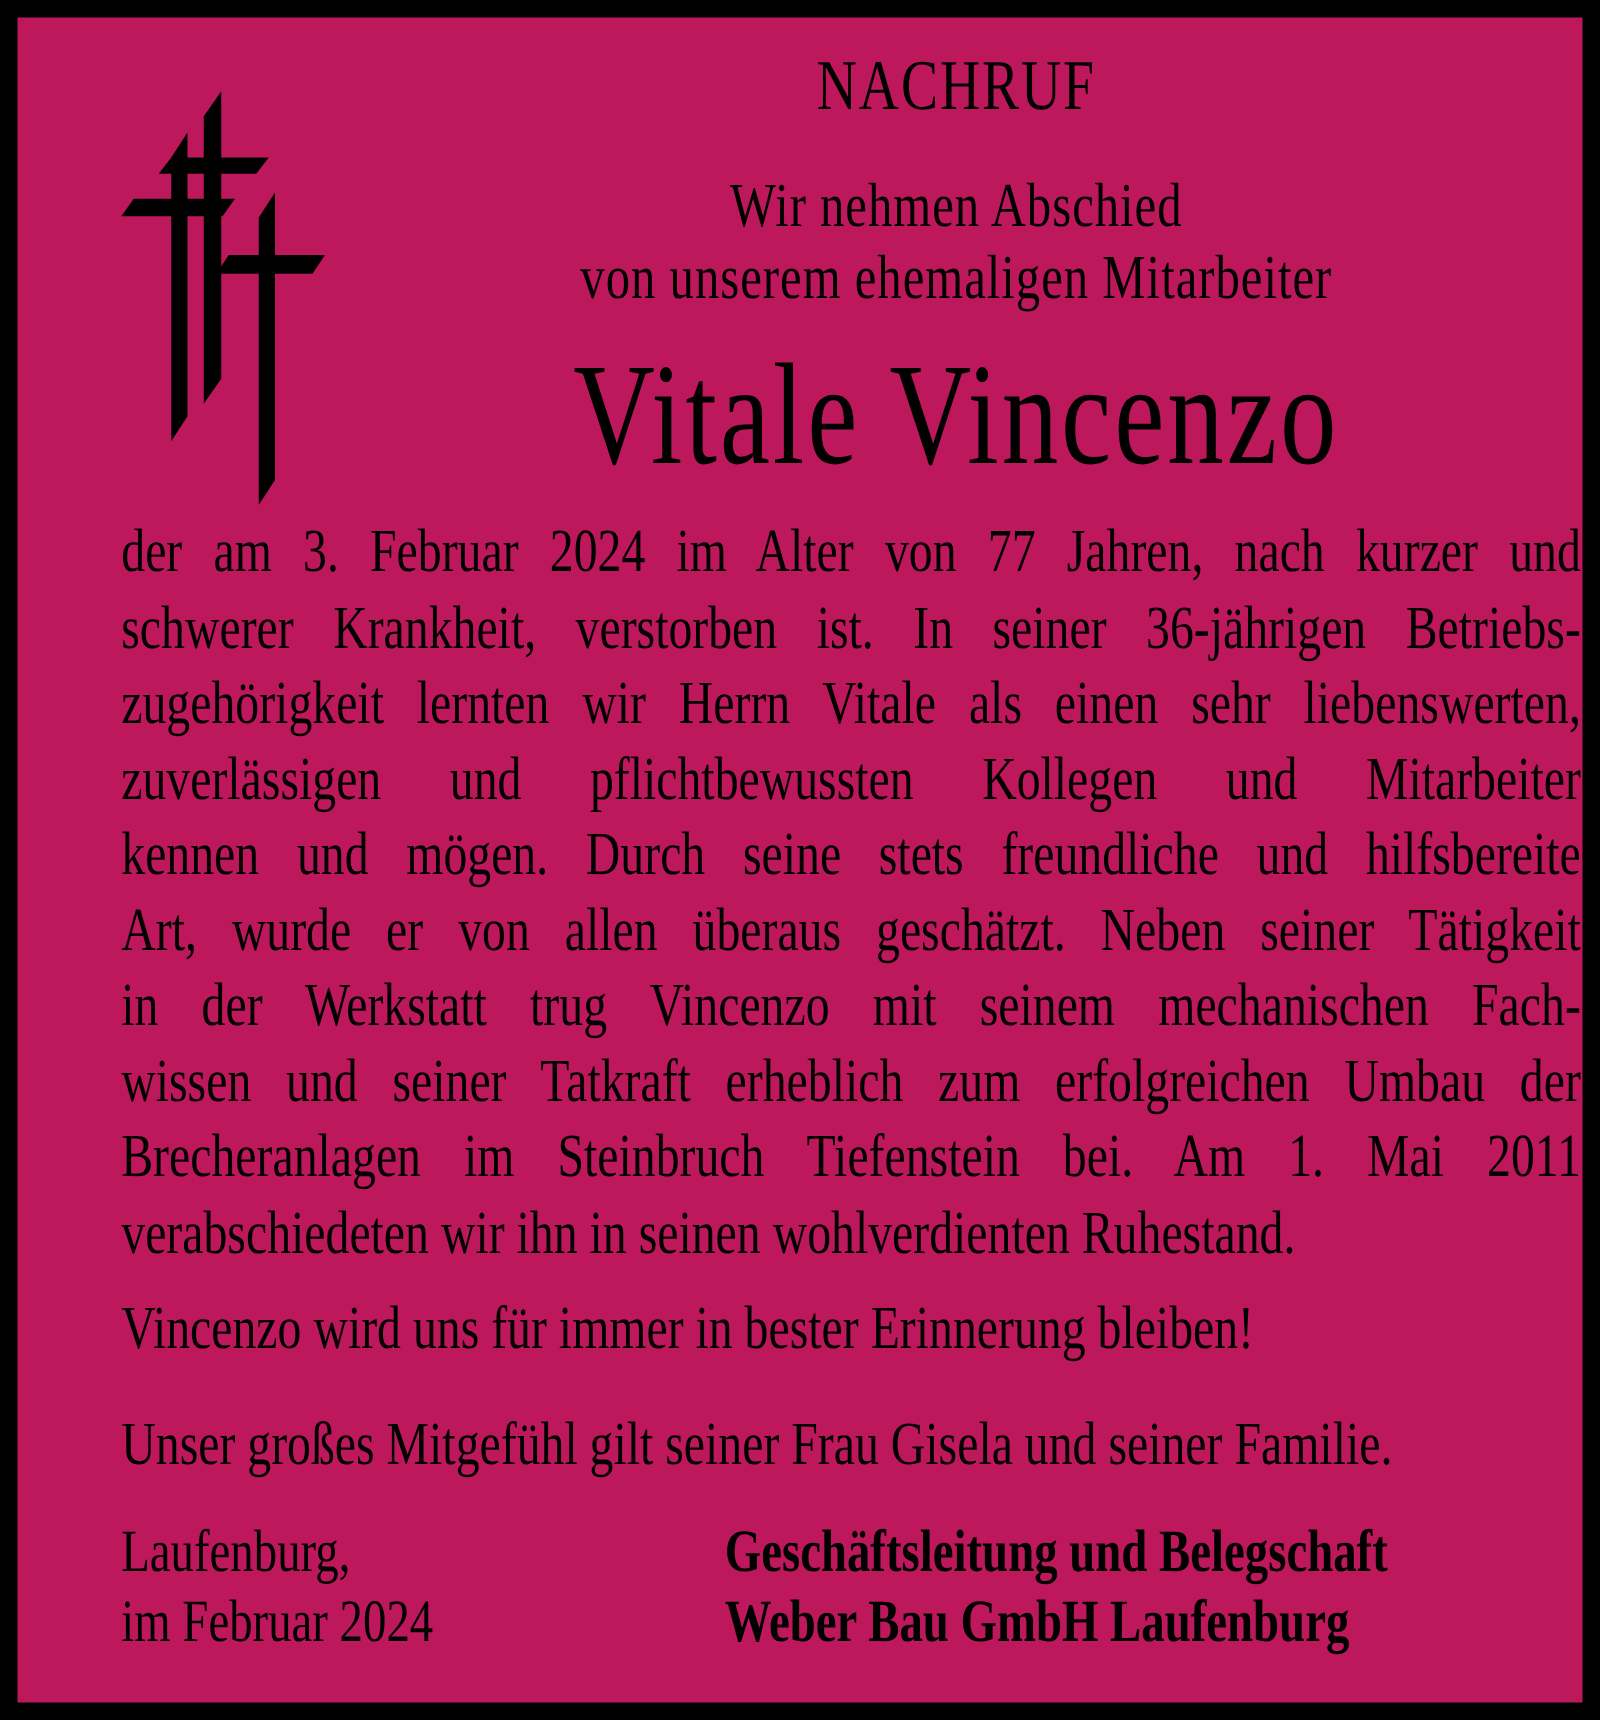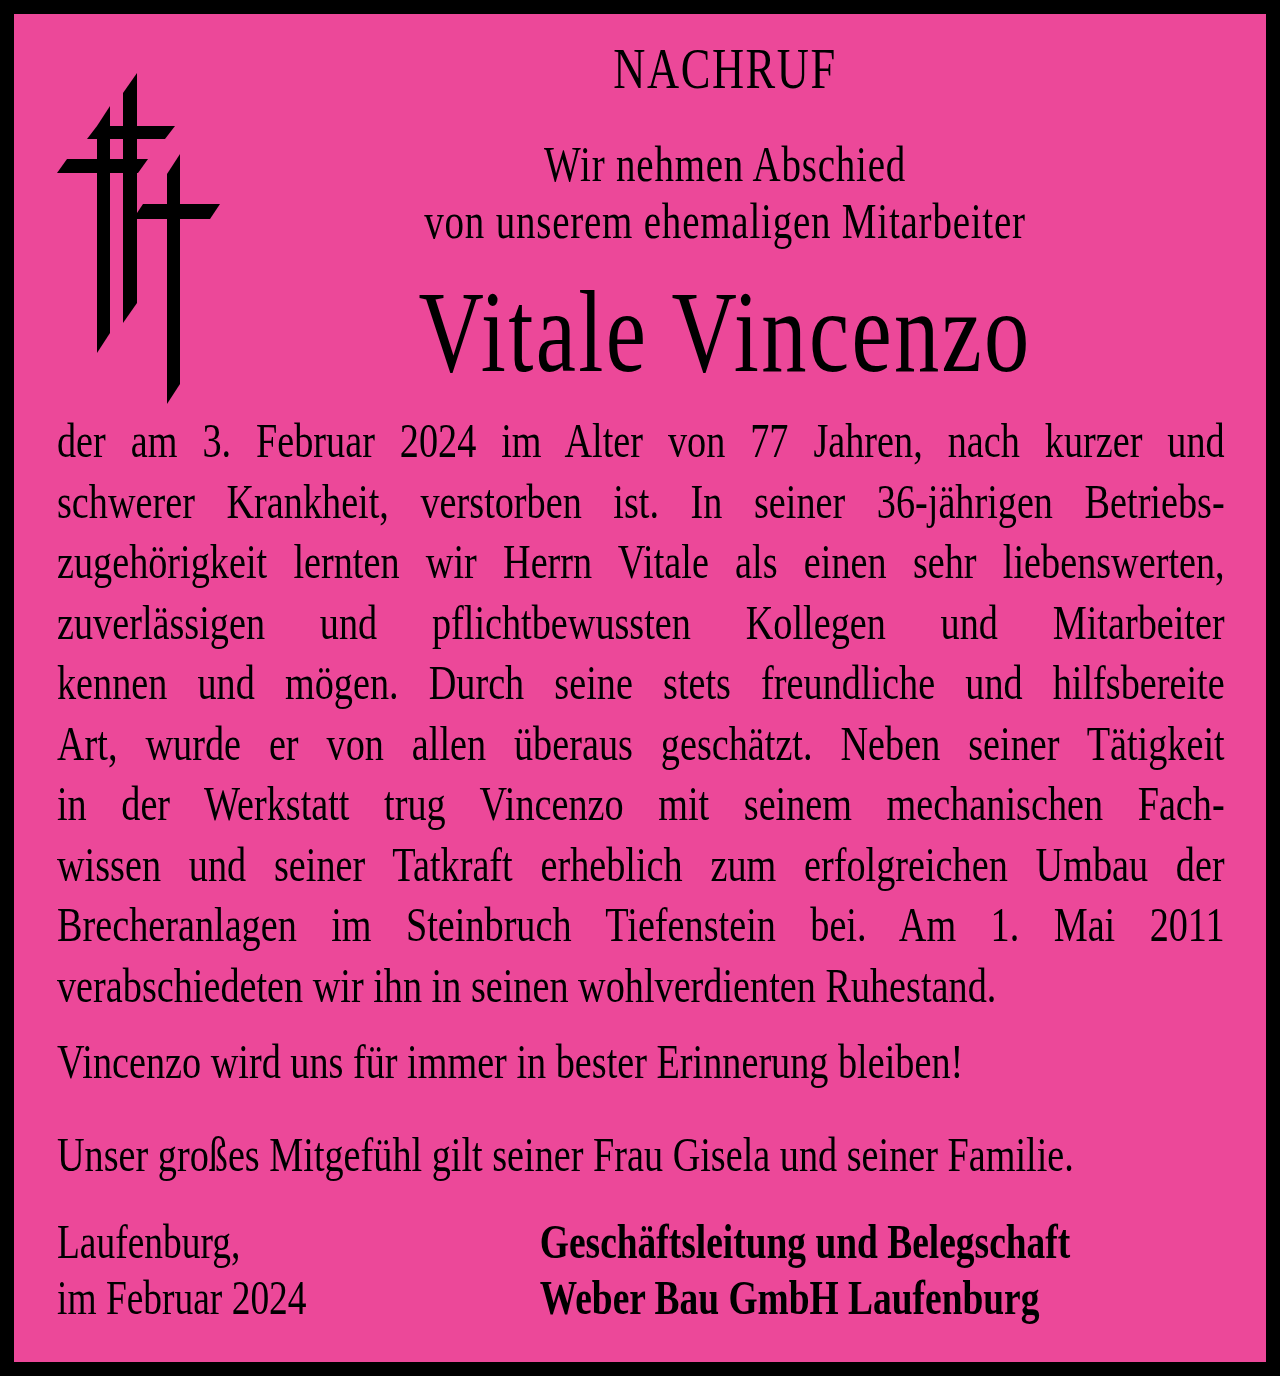--- a/index.html
+++ b/index.html
@@ -6,24 +6,25 @@
     margin: 0;
     padding: 0;
     background: #ffffff;
   }
   .page {
     position: relative;
     width: 1280px;
     height: 1376px;
     box-sizing: border-box;
     border: 14px solid #000000;
-    background: #ec4899;
+    background: #be185d;
     overflow: hidden;
     font-family: "Liberation Serif", "DejaVu Serif", serif;
     color: #000000;
+    padding-left: 40px;
   }
   .sheet {
     position: relative;
     width: 100%;
     height: 100%;
     padding-left: 43px;
     box-sizing: border-box;
   }
   .logo {
     position: absolute;

